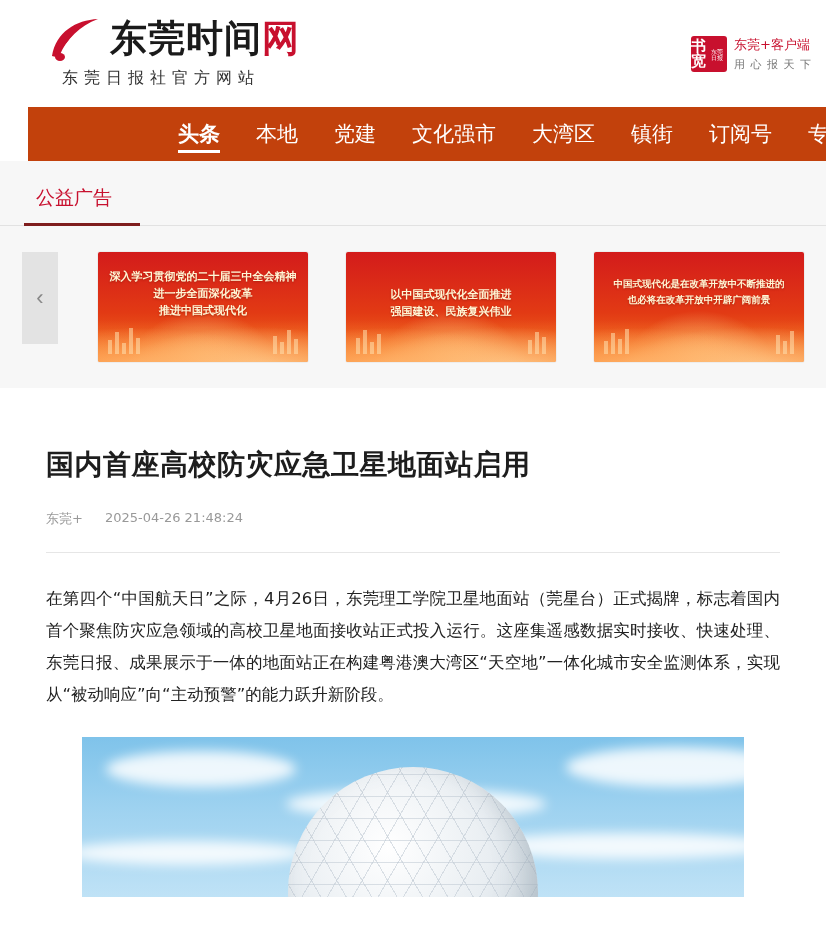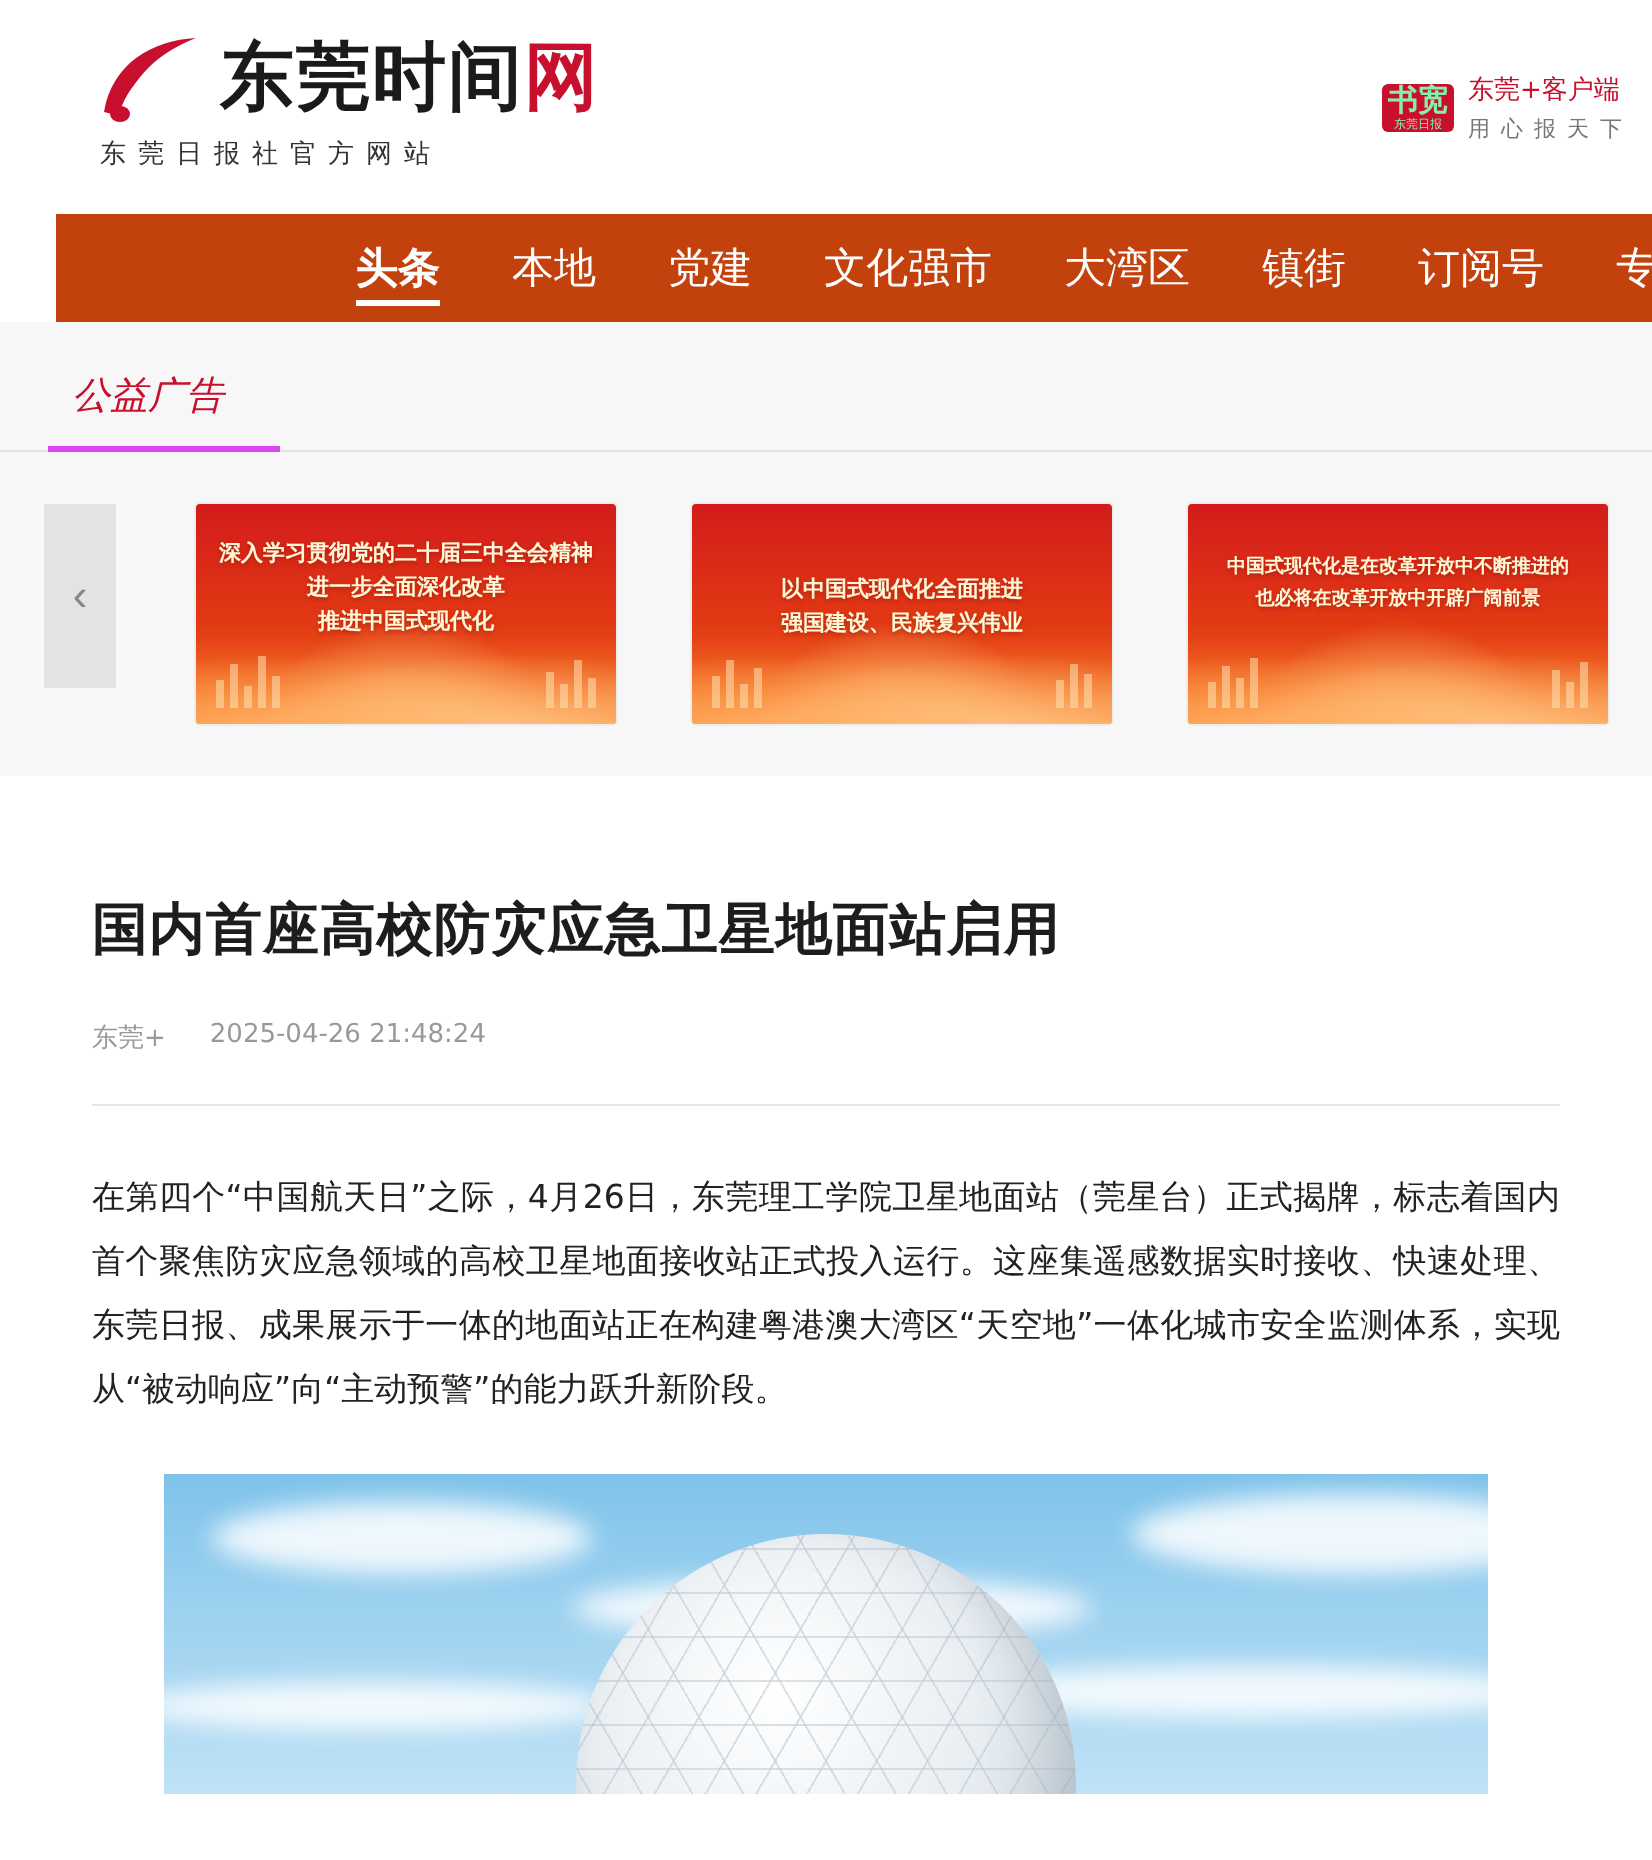--- a/index.html
+++ b/index.html
@@ -40,42 +40,42 @@
     font-size: 37px;
     font-weight: bold;
     letter-spacing: 1px;
     color: #1a1a1a;
     line-height: 46px;
     font-family: "DejaVu Sans", sans-serif;
   }
   .brand-title .accent { color: #c8102e; }
   .brand-sub {
     margin-top: 6px;
-    margin-left: 4px;
-    font-size: 13px;
+    margin-left: 16px;
+    font-size: 16px;
     letter-spacing: 6px;
     color: #333333;
     font-family: Liberation Sans, sans-serif;
   }
 
   .app-badge {
     position: absolute;
     right: 14px;
     top: 36px;
     display: flex;
     align-items: center;
     gap: 7px;
   }
   .app-badge-icon {
-    width: 36px; height: 24px;
+    width: 36px; height: 36px;
     background: #c8102e;
     border-radius: 3px;
-    color: #86efac;
-    display: flex;
-    flex-direction: column;
+    color: #ffffff;
+    display: flex;
+    flex-direction: row;
     align-items: center;
     justify-content: center;
     line-height: 1;
   }
   .app-badge-icon .g1 { font-size: 15px; font-weight: bold; font-family: "DejaVu Sans", sans-serif;}
   .app-badge-icon .g2 { font-size: 6px; margin-top: 2px; font-family: "DejaVu Sans", sans-serif;}
   .app-badge-text { display: flex; flex-direction: column; gap: 3px; }
   .app-badge-text .l1 { font-size: 13px; color: #c8102e; font-family: "DejaVu Sans", sans-serif; }
   .app-badge-text .l2 { font-size: 11px; color: #777; letter-spacing: 1px; font-family: "DejaVu Sans", sans-serif; }
 
@@ -118,24 +118,23 @@
     padding: 18px 0 0 24px;
     border-bottom: 1px solid #e2e2e2;
     margin: 0 0 0 0;
   }
   .ad-tab {
     display: inline-block;
     font-size: 19px;
     color: #c8102e;
     font-family: "DejaVu Sans", sans-serif;
     padding: 6px 28px 12px 12px;
-    border-bottom: 3px solid #d946ef;
+    border-bottom: 3px solid #7f1d1d;
     margin-bottom: -1px;
     cursor: pointer;
-    font-style: italic;
   }
   .ad-row {
     position: relative;
     display: flex;
     align-items: center;
     padding: 26px 0 0 0;
     gap: 38px;
     padding-left: 98px;
   }
   .ad-arrow {

